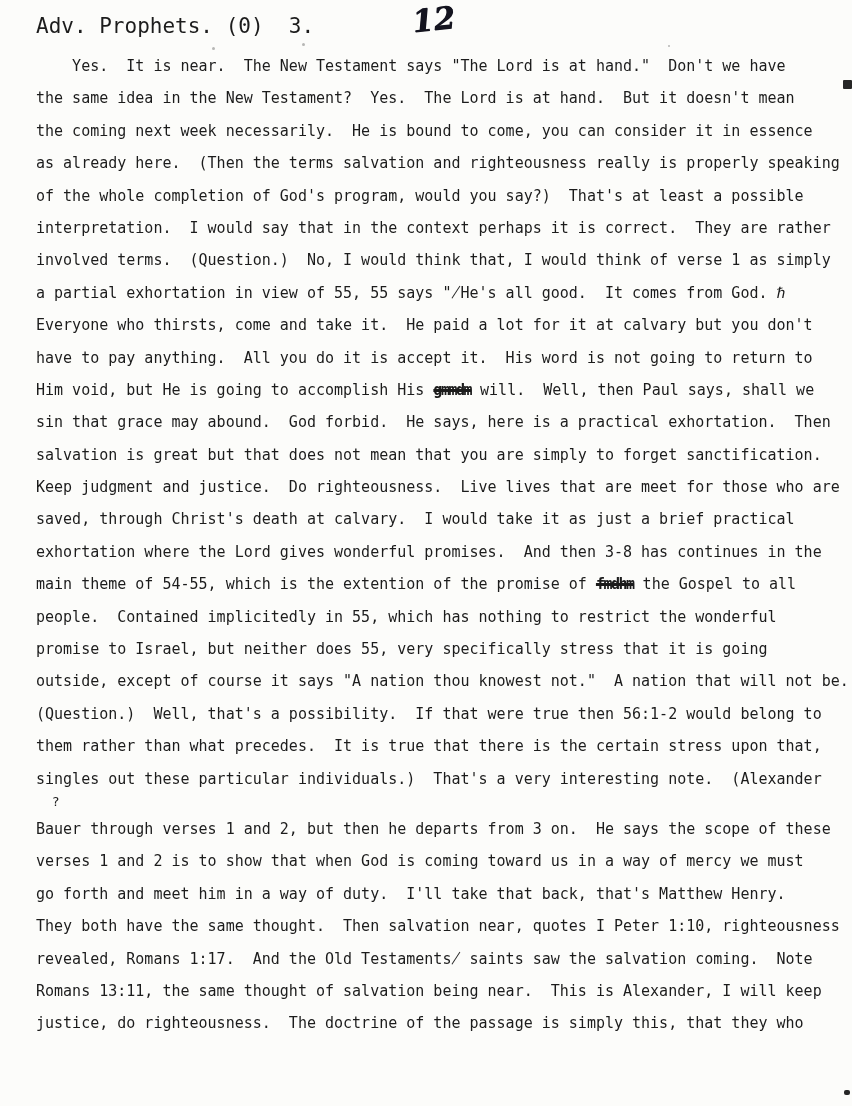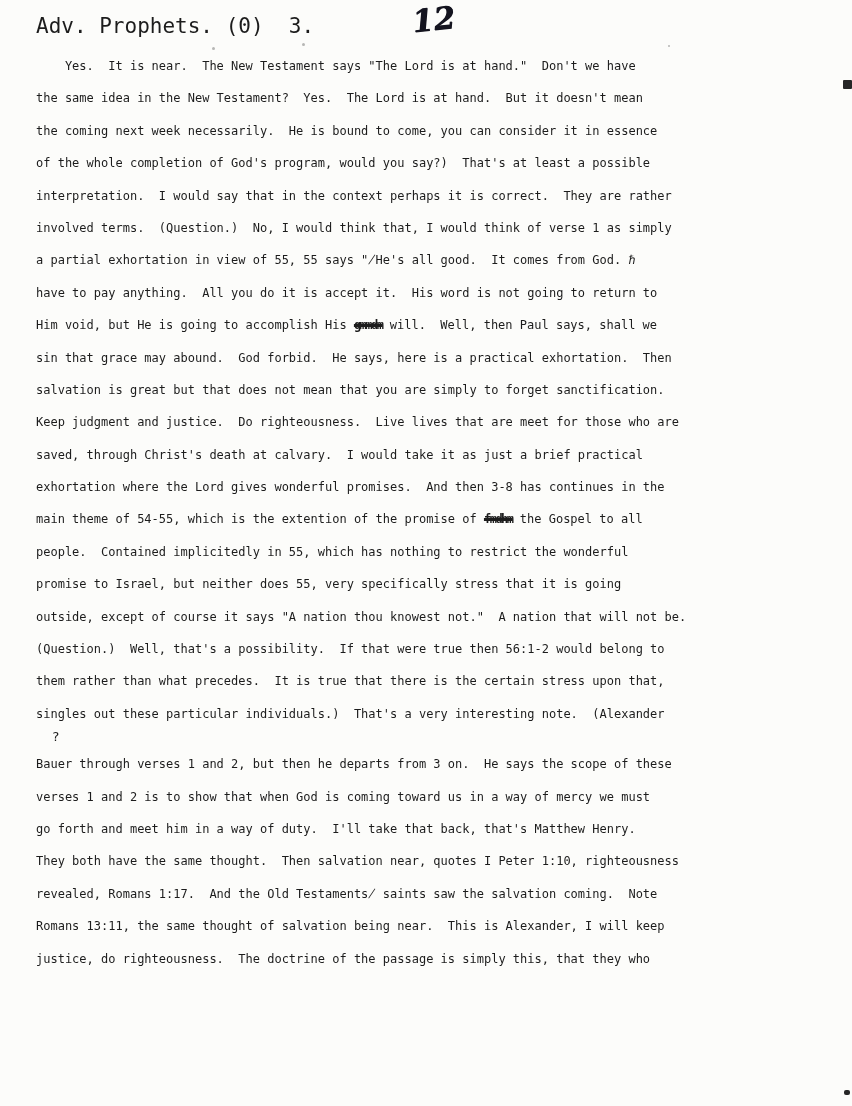--- a/index.html
+++ b/index.html
@@ -33,21 +33,21 @@
     transform:rotate(-6deg);
     color:var(--pencil);
     text-shadow:0.5px 0.5px 0 var(--pencil);
   }
   .doc-body{
     position:absolute;left:36px;top:50px;right:6px;
   }
   .line{
     height:32.4px;line-height:32.4px;
     white-space:pre;
-    font-size:12px;
+    font-size:15px;
     letter-spacing:0;
   }
   .line.half{
     height:18px;line-height:14px;font-size:13px;
   }
   .struck{
     text-decoration:line-through;
     text-decoration-thickness:3px;
     font-weight:bold;
     letter-spacing:-1.5px;
@@ -68,24 +68,26 @@
 </head>
 <body>
 
 <div class="page">
   <div class="doc-header">Adv. Prophets. (0)  3.</div>
   <div class="page-number">12</div>
   <div class="doc-body">
       <div class="line"><span>    Yes.  It is near.  The New Testament says "The Lord is at hand."  Don't we have</span></div>
       <div class="line"><span>the same idea in the New Testament?  Yes.  The Lord is at hand.  But it doesn't mean</span></div>
       <div class="line"><span>the coming next week necessarily.  He is bound to come, you can consider it in essence</span></div>
+      <div class="line"><span>as already here.  (Then the terms salvation and righteousness really is properly speaking</span></div>
       <div class="line"><span>of the whole completion of God's program, would you say?)  That's at least a possible</span></div>
       <div class="line"><span>interpretation.  I would say that in the context perhaps it is correct.  They are rather</span></div>
       <div class="line"><span>involved terms.  (Question.)  No, I would think that, I would think of verse 1 as simply</span></div>
       <div class="line"><span>a partial exhortation in view of 55, 55 says "̸He's all good.  It comes from God. ℏ</span></div>
+      <div class="line"><span>Everyone who thirsts, come and take it.  He paid a lot for it at calvary but you don't</span></div>
       <div class="line"><span>have to pay anything.  All you do it is accept it.  His word is not going to return to</span></div>
       <div class="line"><span>Him void, but He is going to accomplish His </span><span class="struck">gmmdm</span><span> will.  Well, then Paul says, shall we</span></div>
       <div class="line"><span>sin that grace may abound.  God forbid.  He says, here is a practical exhortation.  Then</span></div>
       <div class="line"><span>salvation is great but that does not mean that you are simply to forget sanctification.</span></div>
       <div class="line"><span>Keep judgment and justice.  Do righteousness.  Live lives that are meet for those who are</span></div>
       <div class="line"><span>saved, through Christ's death at calvary.  I would take it as just a brief practical</span></div>
       <div class="line"><span>exhortation where the Lord gives wonderful promises.  And then 3-8 has continues in the</span></div>
       <div class="line"><span>main theme of 54-55, which is the extention of the promise of </span><span class="struck">fmdhm</span><span> the Gospel to all</span></div>
       <div class="line"><span>people.  Contained implicitedly in 55, which has nothing to restrict the wonderful</span></div>
       <div class="line"><span>promise to Israel, but neither does 55, very specifically stress that it is going</span></div>

